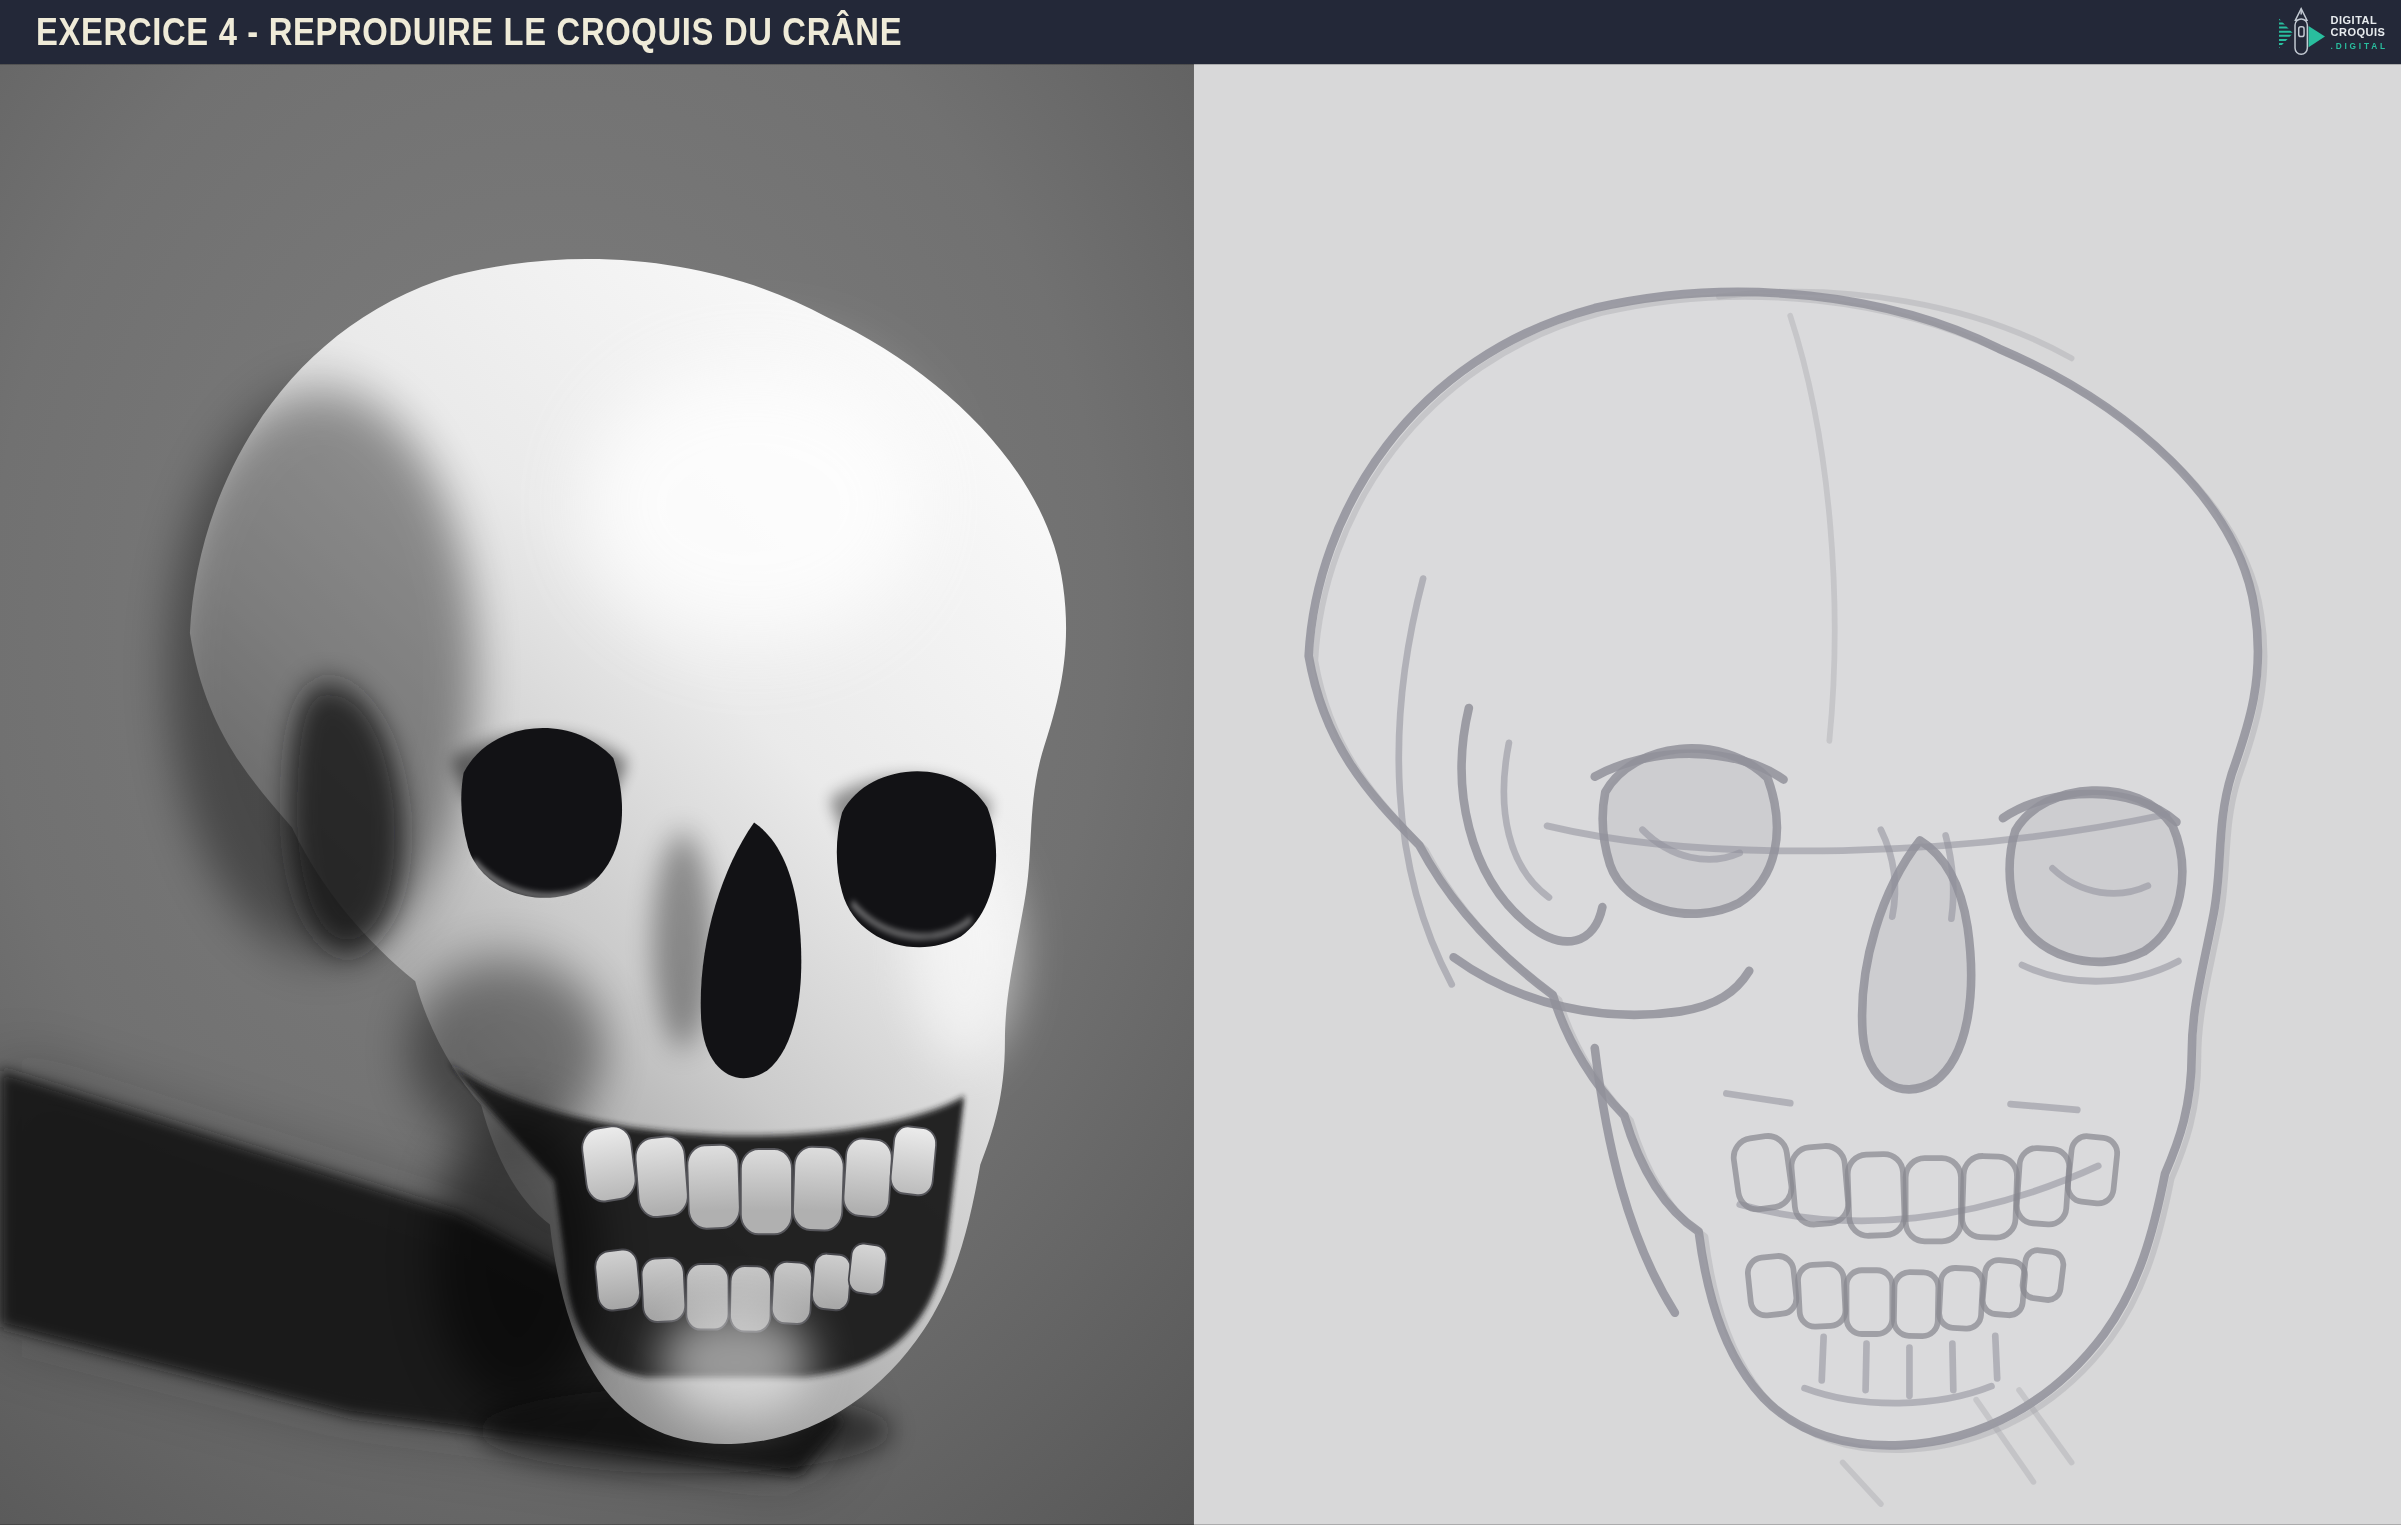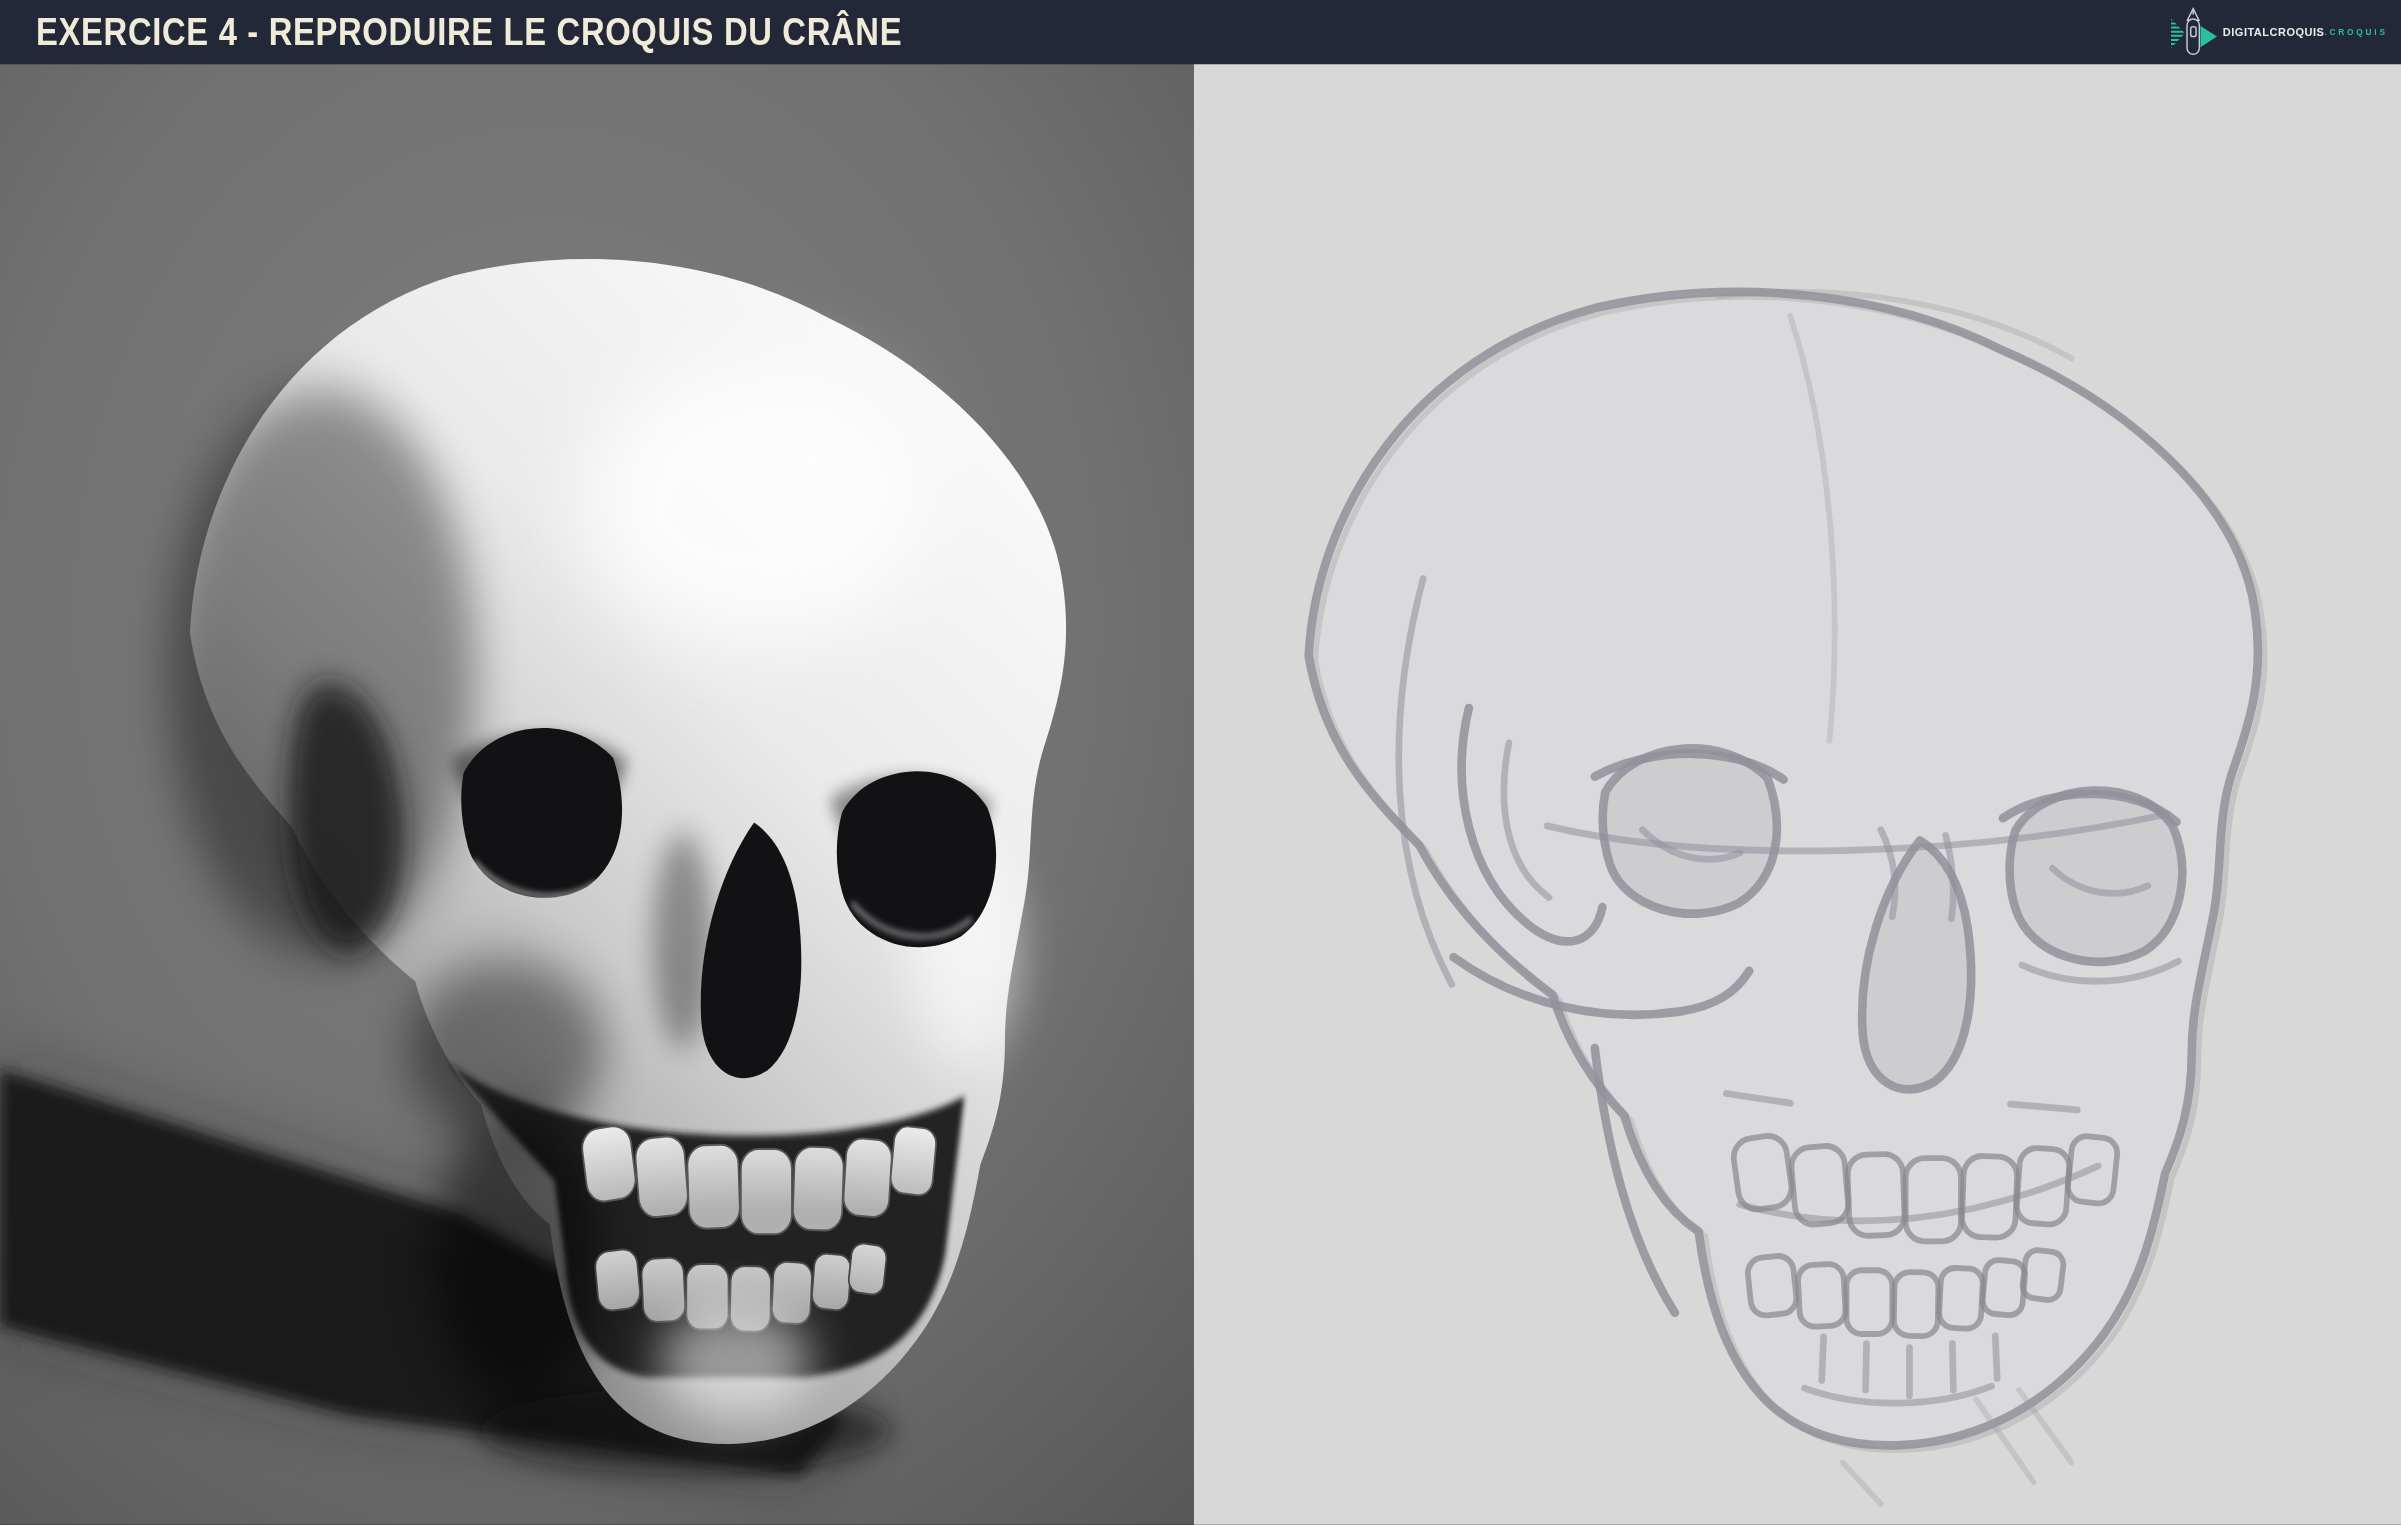--- a/index.html
+++ b/index.html
@@ -7,21 +7,21 @@
          font-family:"Liberation Sans",sans-serif;padding-left:26px;}
 
   
   .hdr{position:absolute;left:0;top:0;width:2401px;height:64px;
        background:#232838;display:flex;align-items:center;}
   .title{margin:0 0 0 36px;font-size:39px;font-weight:bold;color:#efebd8;
          letter-spacing:0.8px;white-space:nowrap;
          transform:scaleX(0.84);transform-origin:left center;}
   .logo{position:absolute;right:13.2px;top:4.1px;height:56px;display:flex;
         align-items:center;gap:5.8px;}
-  .logo-words{display:flex;flex-direction:row;justify-content:center;line-height:1;}
+  .logo-words{display:flex;flex-direction:column;justify-content:center;line-height:1;}
   .logo-w{font-weight:bold;font-size:11px;letter-spacing:0.5px;color:#e8ecef;
           padding:0.8px 0;}
   .logo-s{font-weight:bold;font-size:8.3px;letter-spacing:2.8px;color:#29be9e;
           margin-top:2.5px;}
 
   
   .main{position:absolute;left:0;top:64px;width:2401px;height:1461px;}
   .main svg{display:block;}
 
   
@@ -73,21 +73,21 @@
         <g fill="#232838" stroke="#c3cad3" stroke-width="1.8">
           <path d="M20 17 L27 3 L34 17 Z"></path>
           <rect x="19.5" y="15.5" width="15" height="43" rx="7.5"></rect>
           <rect x="24" y="25" width="6.5" height="12" rx="2.6"></rect>
           <line x1="27" y1="3" x2="27" y2="10"></line>
         </g>
       </svg>
       <div class="logo-words">
         <span class="logo-w">DIGITAL</span>
         <span class="logo-w">CROQUIS</span>
-        <span class="logo-s">.CROQUIS</span>
+        <span class="logo-s">.DIGITAL</span>
       </div>
     </div>
   </header>
 
   <div class="main">
   <svg width="2401" height="1461" viewBox="0 0 2908 1769">
     <defs>
 
       <filter id="b3" x="-40%" y="-40%" width="180%" height="180%">
             <feGaussianBlur stdDeviation="3"></feGaussianBlur>

